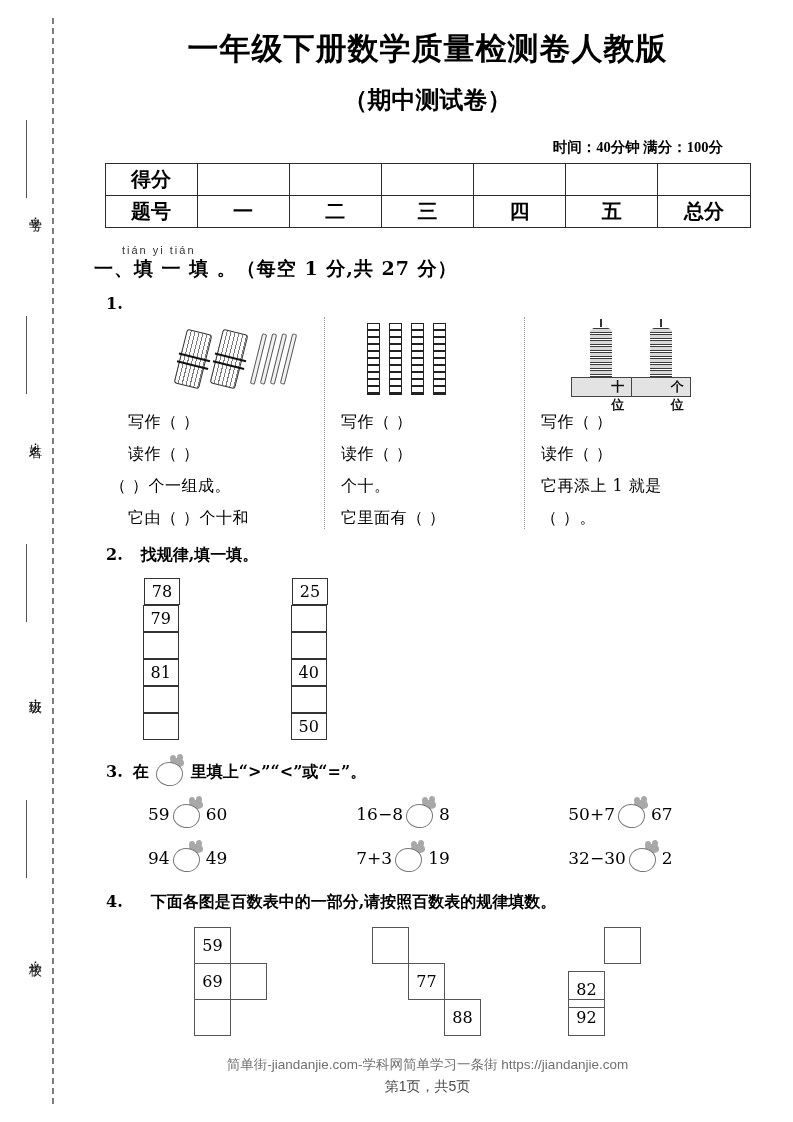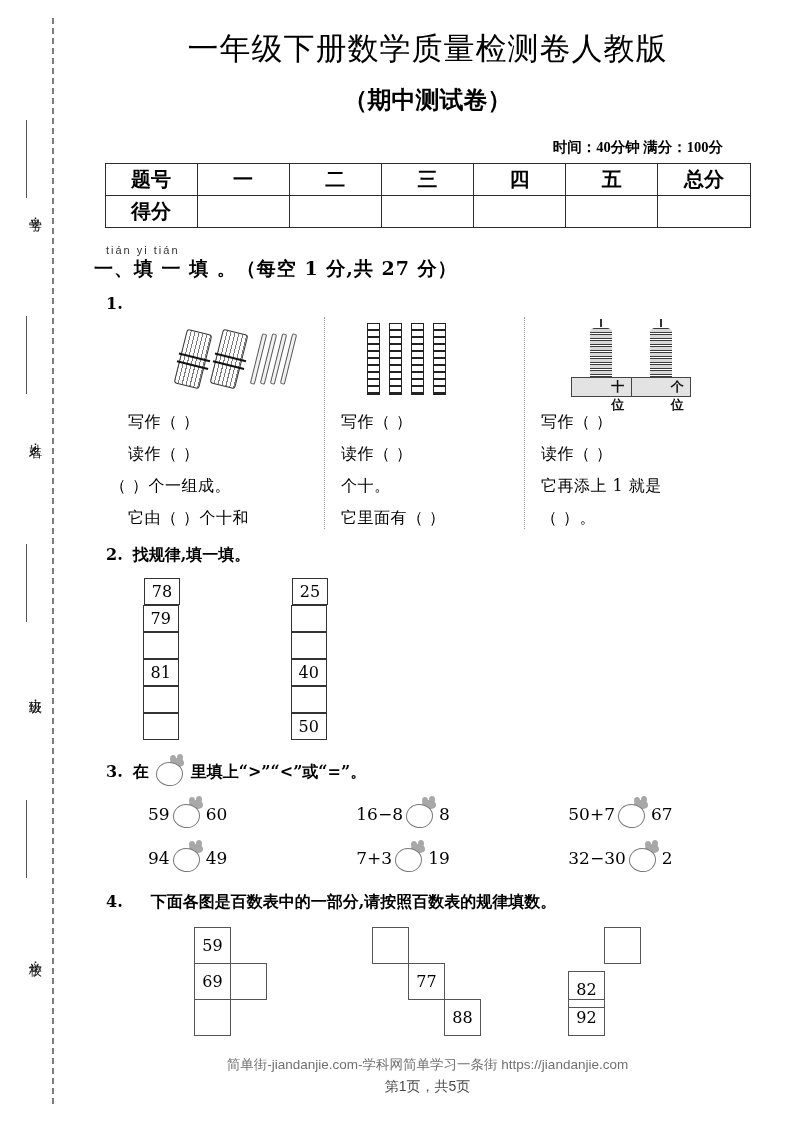--- a/index.html
+++ b/index.html
@@ -49,21 +49,21 @@
   .page {
     position: absolute;
     left: 62px; top: 0;
     width: 731px; height: 1122px;
     padding: 0 22px;
   }
 
   .title {
     text-align: center;
     font-size: 31px;
-    font-weight: normal;
+    font-weight: bold;
     letter-spacing: 1px;
     margin-top: 28px;
     font-family: "DejaVu Serif", "Liberation Serif", serif;
   }
   .subtitle {
     text-align: center;
     font-size: 24px;
     font-weight: bold;
     margin-top: 14px;
     font-family: "DejaVu Serif", "Liberation Serif", serif;
@@ -98,21 +98,21 @@
   .section-head {
     margin-top: 16px;
     position: relative;
     padding-left: 10px;
   }
   .pinyin {
     font-size: 11px;
     color: #333;
     letter-spacing: 2px;
     font-family: "Liberation Sans", sans-serif;
-    margin-left: 12px;
+    margin-left: 28px;
   }
   .sec-title {
     font-size: 19px;
     font-weight: bold;
     letter-spacing: 1px;
     font-family: "DejaVu Serif", "Liberation Serif", serif;
   }
 
   .qnum {
     font-size: 16px;
@@ -298,36 +298,36 @@
 
 <div class="page">
 
   <div class="title">一年级下册数学质量检测卷人教版</div>
   <div class="subtitle">（期中测试卷）</div>
   <div class="exam-meta">时间：40分钟  满分：100分</div>
 
   <table class="score-table">
     <tbody>
         <tr>
+      <td class="label">得分</td>
+      <td></td>
+      <td></td>
+      <td></td>
+      <td></td>
+      <td></td>
+      <td></td>
+    </tr>
+    <tr>
       <td class="label">题号</td>
       <td>一</td>
       <td>二</td>
       <td>三</td>
       <td>四</td>
       <td>五</td>
       <td>总分</td>
-    </tr>
-    <tr>
-      <td class="label">得分</td>
-      <td></td>
-      <td></td>
-      <td></td>
-      <td></td>
-      <td></td>
-      <td></td>
     </tr>
   </tbody>
     </table>
 
   <div class="section-head">
     <div class="pinyin">tián  yi  tián</div>
     <div class="sec-title">一、填 一 填 。（每空 1 分,共 27 分）</div>
   </div>
 
   <div class="q1-wrap">
@@ -380,21 +380,21 @@
         <div class="blank-line">读作（            ）</div>
         <div class="blank-line">它再添上 1 就是</div>
         <div class="blank-line">（      ）。</div>
       </div>
 
     </div>
   </div>
 
   <div style="margin-top:16px; padding-left:22px;">
     <span class="qnum">2.</span>
-    <span class="qtext" style="margin-left:6px;text-align:center;">找规律,填一填。</span>
+    <span class="qtext" style="margin-left:14px;text-align:center;">找规律,填一填。</span>
 
     <div class="q2-row">
       <div class="seq">
         <div class="cell">78</div>
         <div class="cell">79</div>
         <div class="cell"></div>
         <div class="cell">81</div>
         <div class="cell"></div>
         <div class="cell"></div>
       </div>

